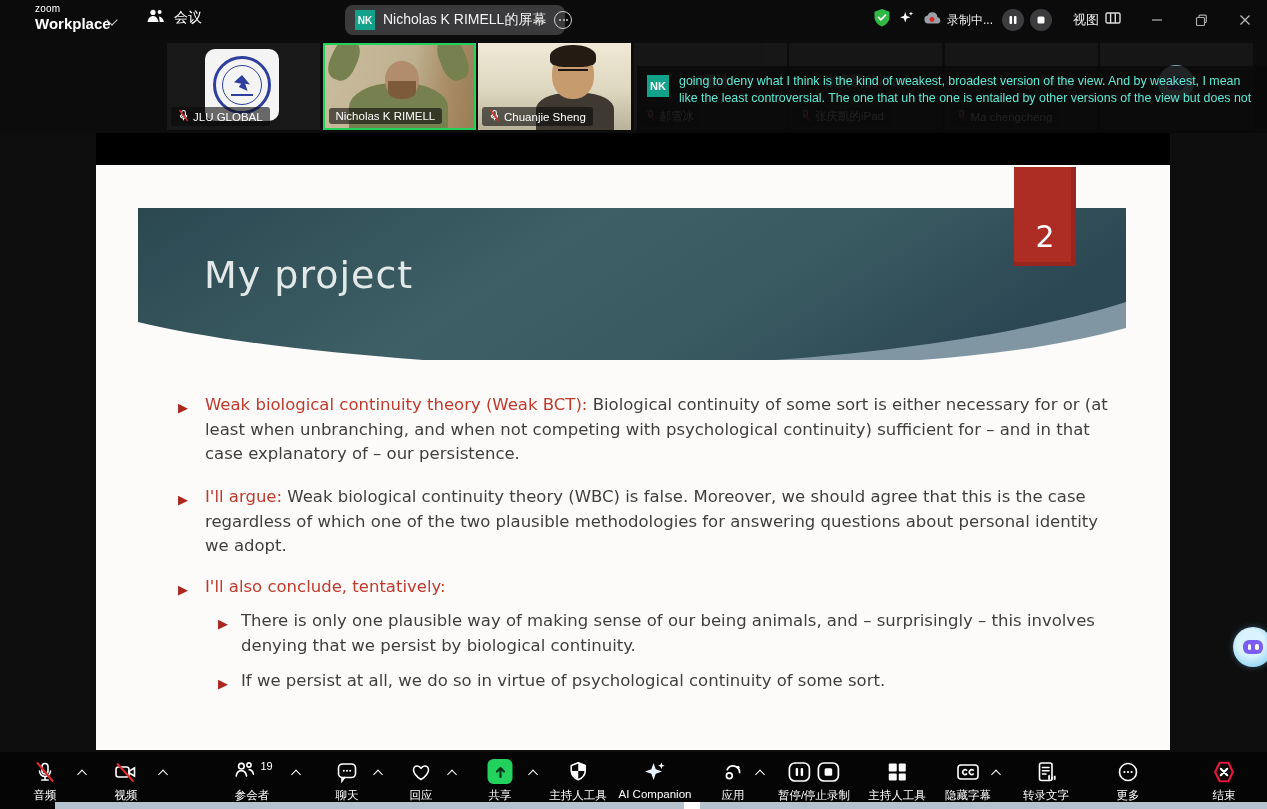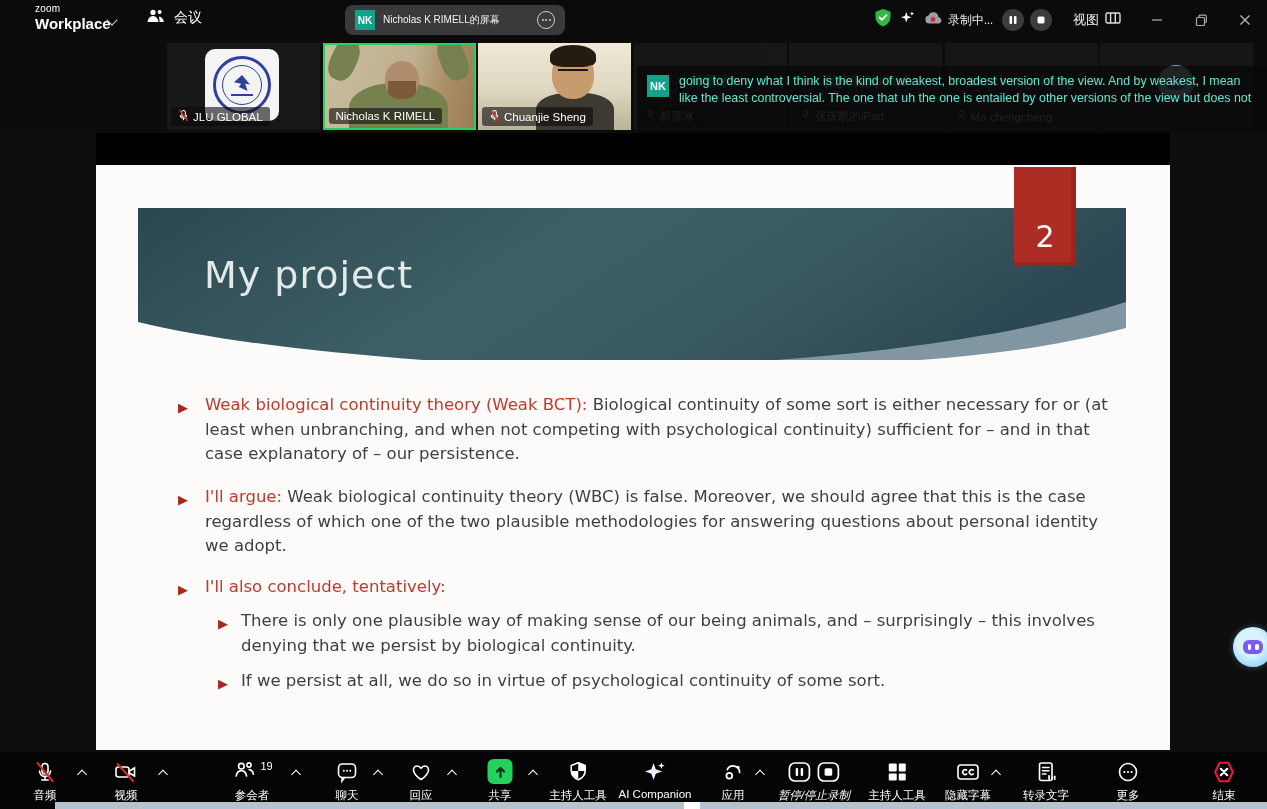--- a/index.html
+++ b/index.html
@@ -13,25 +13,25 @@
   .brand .z1 { font-size:10px; letter-spacing:.2px; }
   .brand .z2 { font-size:15px; font-weight:bold; margin-top:2px; }
   .tb-chev { position:absolute; left:108px; top:16px; width:10px; height:10px; }
   .tb-chev::before { content:""; position:absolute; left:0; top:0; width:7px; height:7px;
     border-right:1.6px solid #cfcfcf; border-bottom:1.6px solid #cfcfcf; transform:rotate(45deg); }
   .meeting-tab { position:absolute; left:146px; top:8px; display:flex; align-items:center; gap:8px; color:#fff; font-size:14px; }
   .pill { position:absolute; left:345px; top:5px; width:220px; height:30px; background:#3a3a3c; border-radius:8px;
     display:flex; align-items:center; padding:0 10px; gap:8px; }
   .nk-badge { width:20px; height:20px; border-radius:0; background:#12a189; color:#fff; font-size:10px; font-weight:bold;
     display:flex; align-items:center; justify-content:center; flex:0 0 auto; }
-  .pill-title { color:#f2f2f2; font-size:10px; white-space:nowrap; flex:1; }
+  .pill-title { color:#f2f2f2; font-size:14px; white-space:nowrap; flex:1; }
   .ellipsis-circ { width:18px; height:18px; border:1.3px solid #cfcfcf; border-radius:50%; position:relative; flex:0 0 auto; }
   .ellipsis-circ i { position:absolute; top:7px; width:2.2px; height:2.2px; background:#cfcfcf; border-radius:50%; }
   .ellipsis-circ i:nth-child(1){left:3.5px;} .ellipsis-circ i:nth-child(2){left:7.2px;} .ellipsis-circ i:nth-child(3){left:10.9px;}
-  .tb-right { position:absolute; right:0; top:0; height:40px; display:flex; align-items:center;font-family:Liberation Serif, serif; }
+  .tb-right { position:absolute; right:0; top:0; height:40px; display:flex; align-items:center; }
   .rec-label { color:#eee; font-size:12px; margin:0 6px 0 4px; }
   .circle-btn { width:22px; height:22px; border-radius:50%; background:#3c3c3e; display:flex; align-items:center; justify-content:center; margin:0 3px; }
   .view-label { color:#eee; font-size:13px; margin:0 6px 0 18px; }
   .win-btn { width:44px; height:40px; display:flex; align-items:center; justify-content:center; }
 
   
   .strip { position:absolute; left:0; top:40px; width:1267px; height:93px; background:#0c0c0c; z-index:10; }
   .tiles { position:absolute; left:167px; top:3px; height:87px; display:flex; gap:2.5px; }
   .tile { position:relative; width:153px; height:87px; background:#181818; overflow:hidden; flex:0 0 auto; }
   .tile.active { border:2px solid #23d15d; }
@@ -459,21 +459,21 @@
             <circle cx="8.3" cy="15.8" r="2.9"></circle>
             <path d="M6.3 9.6A6.5 6.5 0 0 1 18.6 12.4"></path>
             <circle cx="17" cy="7.2" r="1.5" fill="#fff" stroke="none"></circle>
             <path d="M18.2 16.2a6.5 6.5 0 0 1-4.1 3.3" opacity="0"></path>
           </svg>
       </div>
       <div class="tb-lbl">应用</div>
     </div>
     <div class="tb-caret" style="left:760px;"></div>
 
-    <div class="tb-item" style="left:814px;font-style:italic;">
+    <div class="tb-item" style="left:814px;">
       <div class="tb-ico" style="gap:4px;">
         <svg width="25" height="24" viewBox="0 0 24 24" fill="none" stroke="#fff" stroke-width="1.7">
             <rect x="2" y="3" width="20" height="18" rx="5.5"></rect>
             <rect x="8.3" y="8" width="2.4" height="8" rx="1" fill="#fff" stroke="none"></rect>
             <rect x="13.3" y="8" width="2.4" height="8" rx="1" fill="#fff" stroke="none"></rect>
           </svg>
         <svg width="25" height="24" viewBox="0 0 24 24" fill="none" stroke="#fff" stroke-width="1.7">
             <rect x="2" y="3" width="20" height="18" rx="5.5"></rect>
             <rect x="8.2" y="8.2" width="7.6" height="7.6" rx="1.5" fill="#fff" stroke="none"></rect>
           </svg>

